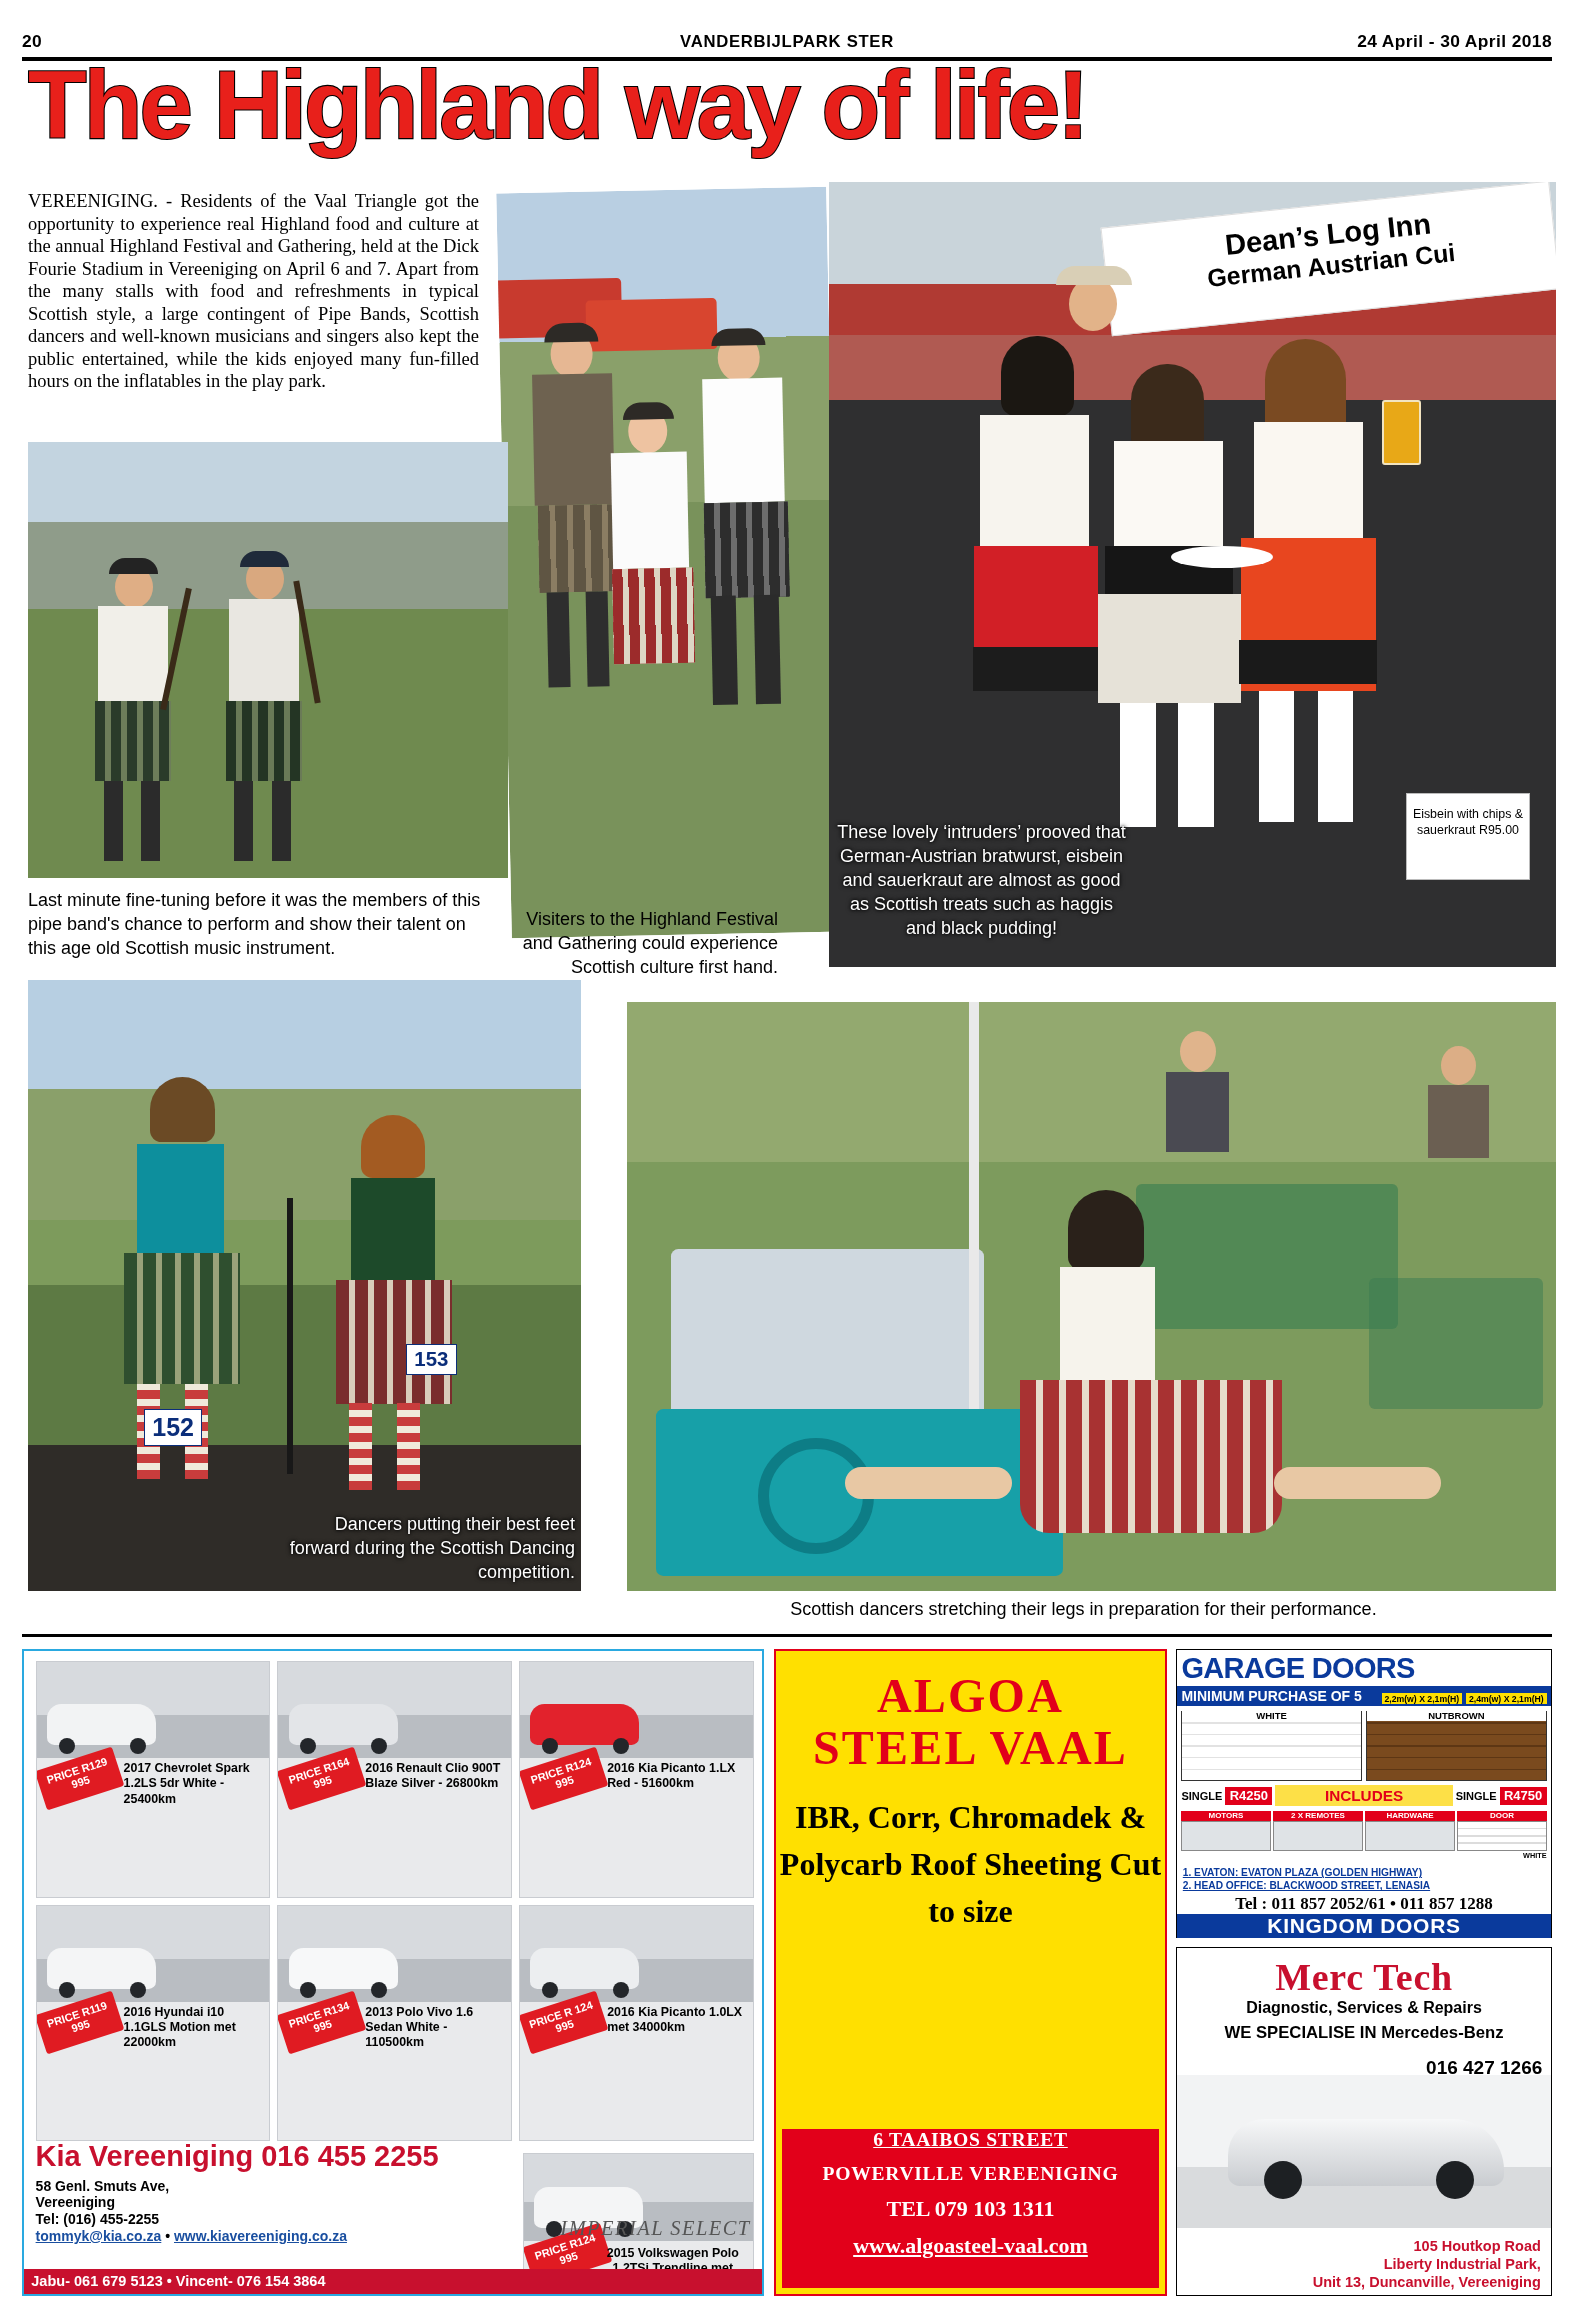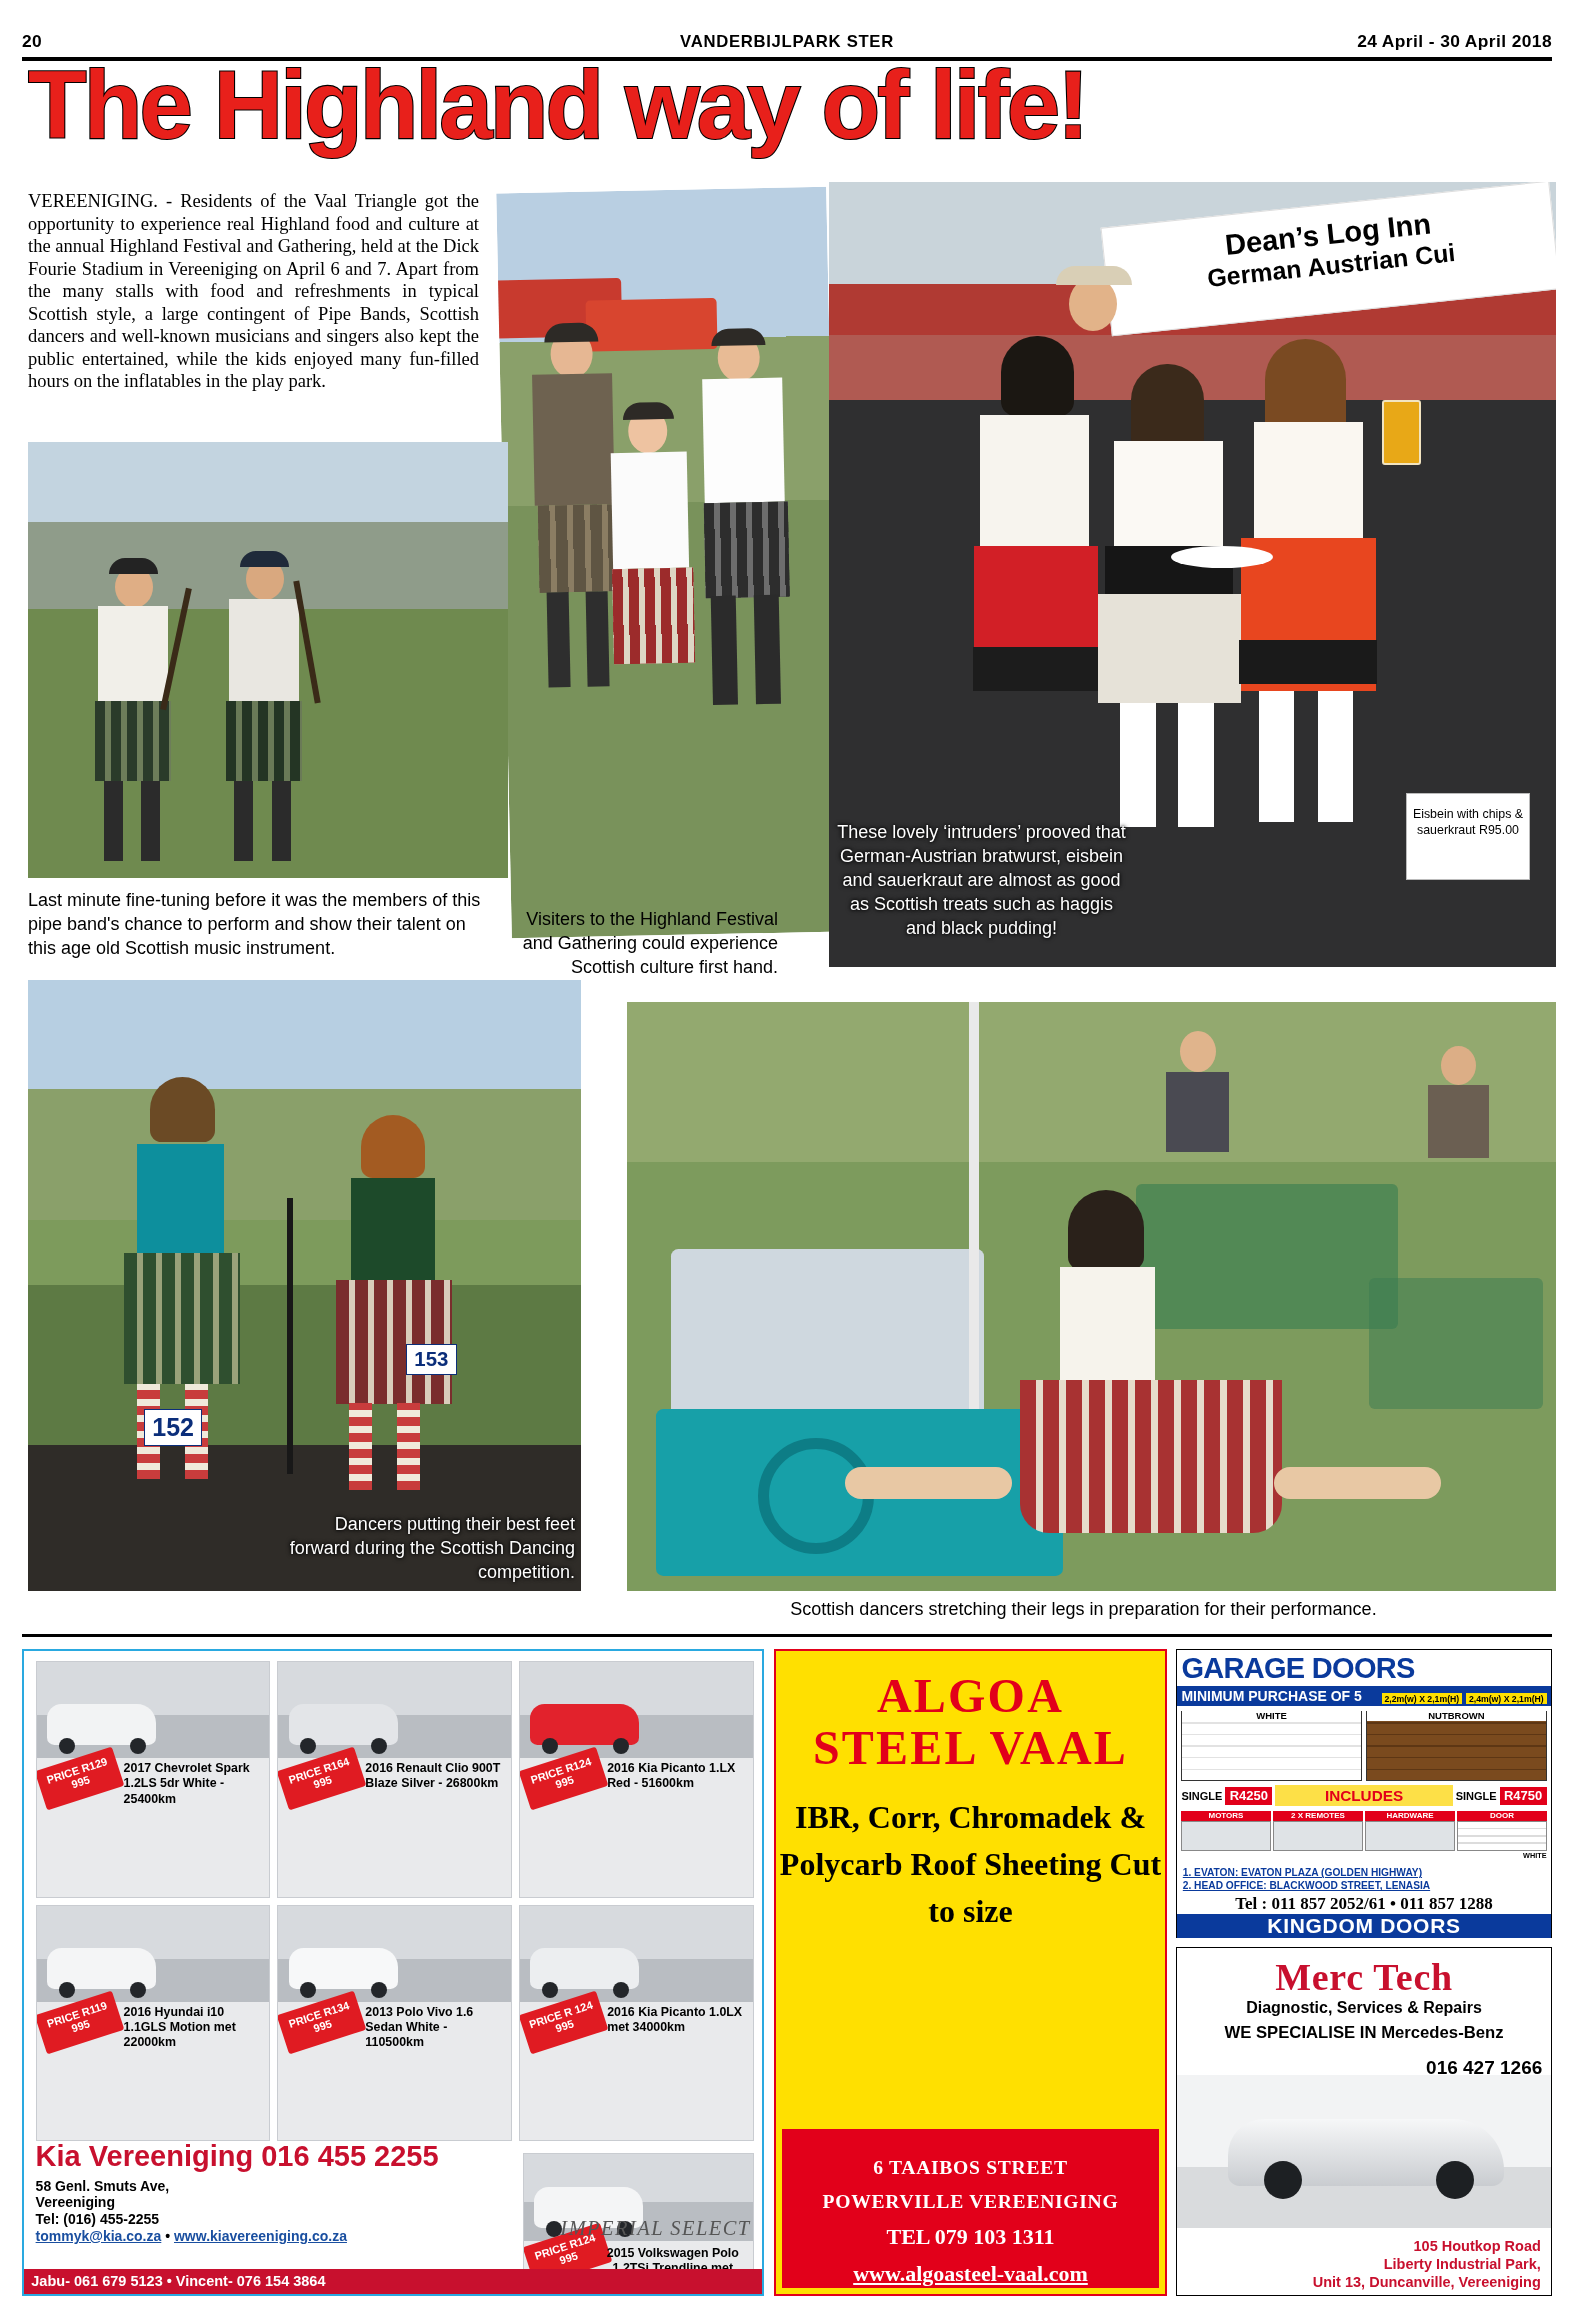--- a/index.html
+++ b/index.html
@@ -104,21 +104,21 @@
                   font-size:14.5px; line-height:25px; padding-left:7.3px; }
 
   
   #adalgoa { left:774px; top:1649px; width:393px; height:647px; background:#ffe000; border:2.2px solid #e2001a; }
   .algoa-title { margin-top:19px; text-align:center; font-family:"Liberation Serif", serif;
                  font-weight:bold; font-size:48px; line-height:52px; color:#e2001a; letter-spacing:2.2px;}
   .algoa-sub { margin-top:20.4px; text-align:center; font-family:"Liberation Serif", serif;
                font-weight:bold; font-size:32px; line-height:47px; color:#000; }
   .algoa-foot { position:absolute; left:5.8px; right:5.8px; bottom:5.8px; height:159px; background:#e2001a;
                 color:#fff; text-align:center; font-family:"Liberation Serif", serif; font-weight:bold;}
-  .algoa-foot .l1 { font-size:19.6px; padding-top:28px; letter-spacing:0.7px;}
+  .algoa-foot .l1 { font-size:19.6px; padding-top:0; letter-spacing:0.7px;text-decoration:underline;}
   .algoa-foot .l2 { font-size:19.6px; padding-top:11.6px; letter-spacing:0.7px;}
   .algoa-foot .l3 { font-size:22px; padding-top:11.6px; }
   .algoa-foot .l4 { font-size:22px; padding-top:10.2px; text-decoration:underline; }
 
   
   #addoors { left:1176px; top:1649px; width:376px; height:289px; background:#fff; border:1.5px solid #000; }
   .gd-title { background:#fff; color:#0a3a9c; font-family:"Liberation Sans", sans-serif;
               font-weight:bold; font-size:29px; text-align:left; padding:1.5px 4.4px; letter-spacing:-0.7px;}
   .gd-min { background:#0a3a9c; color:#fff; font-family:"Liberation Sans", sans-serif;
             font-weight:bold; font-size:14px; padding:2.2px 4.4px; display:flex; justify-content:space-between; }

